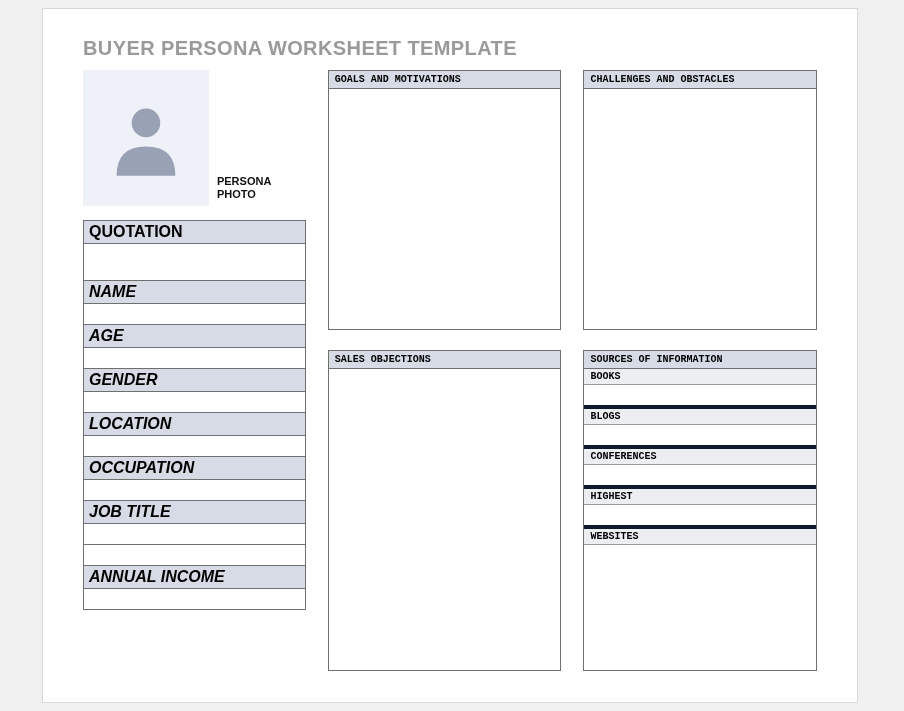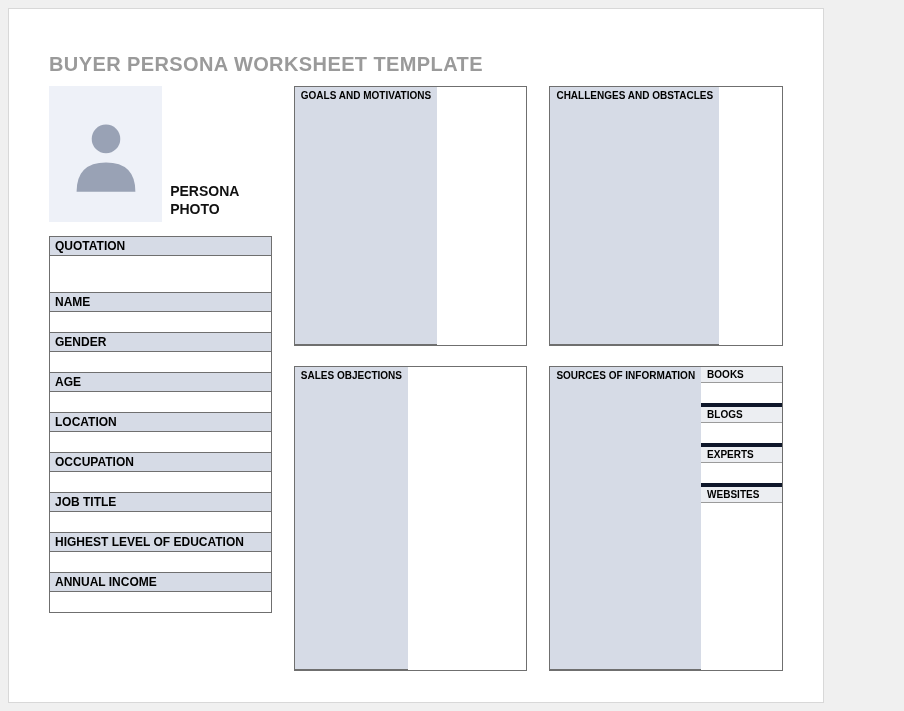--- a/index.html
+++ b/index.html
@@ -8,22 +8,23 @@
     background: #f0f0f0;
     padding: 8px;
     width: 904px;
     height: 711px;
   }
   .page {
     background: #ffffff;
     width: 816px;
     height: 695px;
     border: 1px solid #d8d8d8;
-    padding: 44px 40px 30px 40px;
+    padding: 28px 40px 30px 40px;
     position: relative;
+    margin-left: 34px;
   }
   .title {
     font-size: 20px;
     font-weight: bold;
     color: #9a9a9a;
     letter-spacing: 0.4px;
     margin-bottom: 10px;
   }
   .columns {
     display: flex;
@@ -46,51 +47,52 @@
   .photo-box {
     width: 136px;
     height: 136px;
     background: #eef1f8;
     display: flex;
     align-items: center;
     justify-content: center;
   }
   .photo-box svg { width: 84px; height: 84px; }
   .photo-label {
-    font-size: 14px;
+    font-size: 11px;
     font-weight: bold;
     color: #111;
     line-height: 1.25;
     padding-bottom: 4px;
   }
   
   .field {
     border: 1px solid #6f6f6f;
     margin-bottom: 0;
   }
-  .field + .field { border-top: none; }
+  .field + .field { border-top: none; font-style: italic; }
   .field-head {
     background: #d6dbe6;
     border-bottom: 1px solid #6f6f6f;
-    font-size: 12px;
+    font-size: 16px;
     font-weight: bold;
     padding: 2px 5px 2px 5px;
     color: #000;
   }
   .field-body {
     height: 20px;
     background: #fff;
   }
   .field.quotation .field-body { height: 36px; }
   .stack { display: flex; flex-direction: column; }
   
   .panel {
     border: 1px solid #6f6f6f;
     display: flex;
-    flex-direction: row;
+    flex-direction: column;
+    font-family: Liberation Mono, monospace;
   }
   .panel-head {
     background: #d6dbe6;
     border-bottom: 1px solid #6f6f6f;
     font-size: 10px;
     font-weight: bold;
     padding: 3px 6px;
     color: #000;
   }
   .panel-body {
@@ -142,41 +144,40 @@
       <div class="stack">
         <div class="field quotation">
           <div class="field-head">QUOTATION</div>
           <div class="field-body"></div>
         </div>
         <div class="field">
           <div class="field-head">NAME</div>
           <div class="field-body"></div>
         </div>
         <div class="field">
+          <div class="field-head">AGE</div>
+          <div class="field-body"></div>
+        </div>
+        <div class="field">
           <div class="field-head">GENDER</div>
           <div class="field-body"></div>
         </div>
         <div class="field">
-          <div class="field-head">AGE</div>
-          <div class="field-body"></div>
-        </div>
-        <div class="field">
           <div class="field-head">LOCATION</div>
           <div class="field-body"></div>
         </div>
         <div class="field">
           <div class="field-head">OCCUPATION</div>
           <div class="field-body"></div>
         </div>
         <div class="field">
           <div class="field-head">JOB TITLE</div>
           <div class="field-body"></div>
         </div>
         <div class="field">
-          <div class="field-head">HIGHEST LEVEL OF EDUCATION</div>
           <div class="field-body"></div>
         </div>
         <div class="field">
           <div class="field-head">ANNUAL INCOME</div>
           <div class="field-body"></div>
         </div>
       </div>
     </div>
 
     <div class="col col-mid">
@@ -200,21 +201,25 @@
         <div class="panel-body" style="display:flex;flex-direction:column;">
           <div class="sub">
             <div class="sub-head">BOOKS</div>
             <div class="sub-body"></div>
           </div>
           <div class="sub">
             <div class="sub-head">BLOGS</div>
             <div class="sub-body"></div>
           </div>
           <div class="sub">
-            <div class="sub-head">EXPERTS</div>
+            <div class="sub-head">CONFERENCES</div>
+            <div class="sub-body"></div>
+          </div>
+          <div class="sub">
+            <div class="sub-head">HIGHEST</div>
             <div class="sub-body"></div>
           </div>
           <div class="sub">
             <div class="sub-head">WEBSITES</div>
             <div class="sub-body"></div>
           </div>
         </div>
       </div>
     </div>
 

